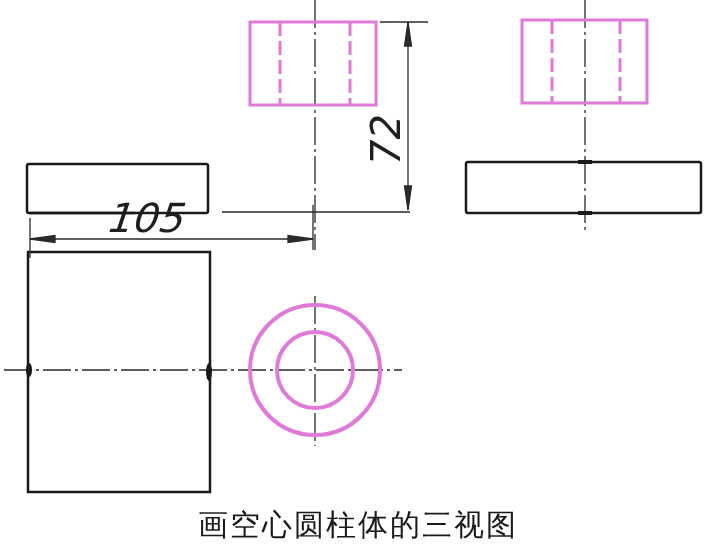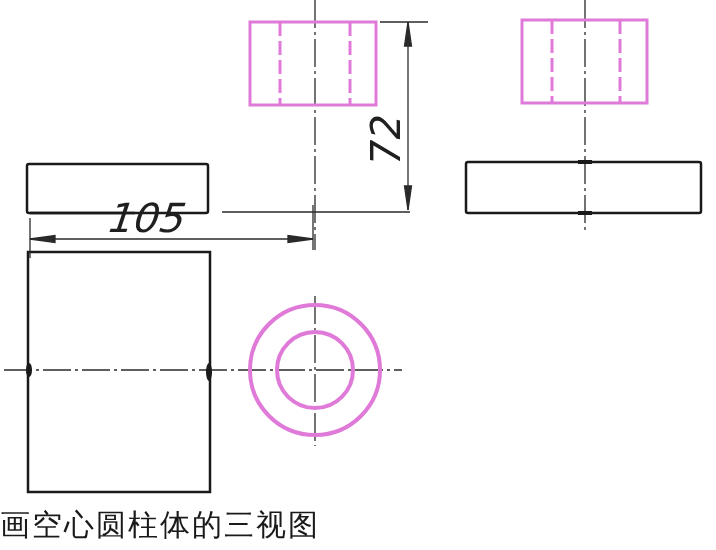--- a/index.html
+++ b/index.html
@@ -1,19 +1,19 @@
 <!DOCTYPE html>
 <html><head>
   <meta charset="utf-8">
   <style>
     html, body { margin: 0; padding: 0; background: #ffffff; }
     body { width: 716px; height: 550px; position: relative; overflow: hidden; }
     #drawing { position: absolute; left: 0; top: 0; width: 716px; height: 550px; }
     .caption {
-      position: absolute; left: 0; top: 505px; width: 716px; 
+      position: absolute; left: 0; top: 505px; width: 716px; text-align: center;
       font-family: "DejaVu Serif", "Liberation Serif", serif;
       font-size: 30px; letter-spacing: 2px; color: #1a1a1a;
     }
     .dimtext { font-family: "DejaVu Sans", "Liberation Sans", sans-serif; font-style: italic; fill: #1f1f1f; }
   </style>
 </head>
 <body>
 
 <svg id="drawing" viewBox="0 0 716 550" xmlns="http://www.w3.org/2000/svg">
 

